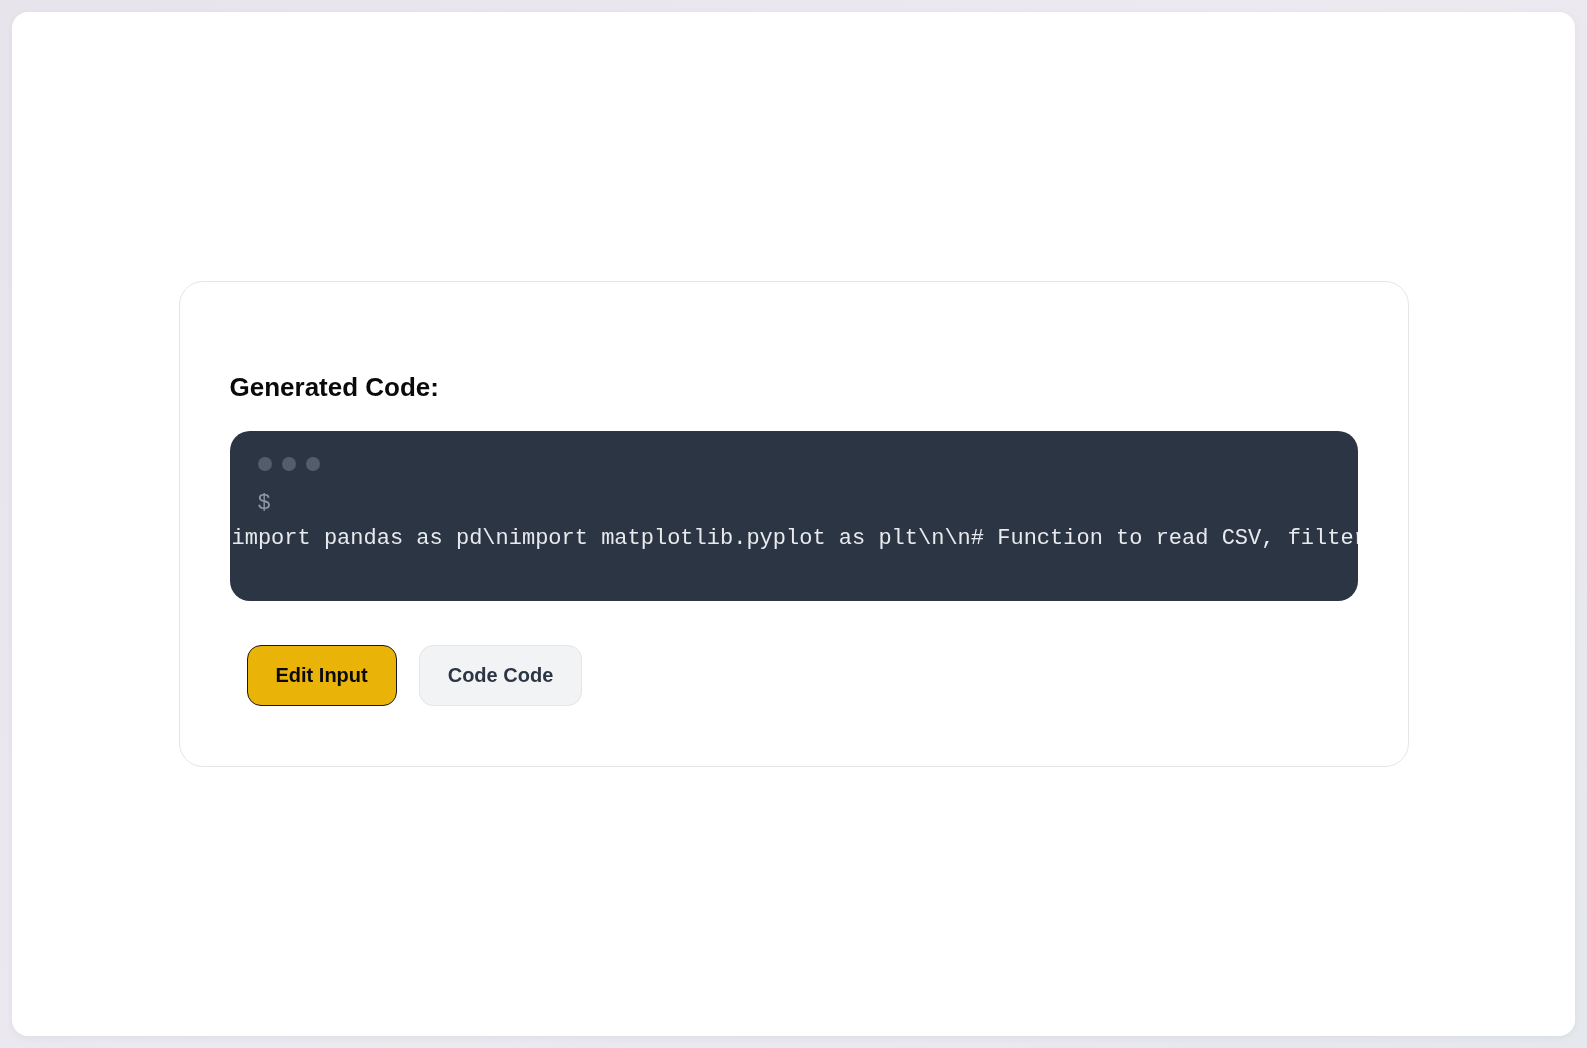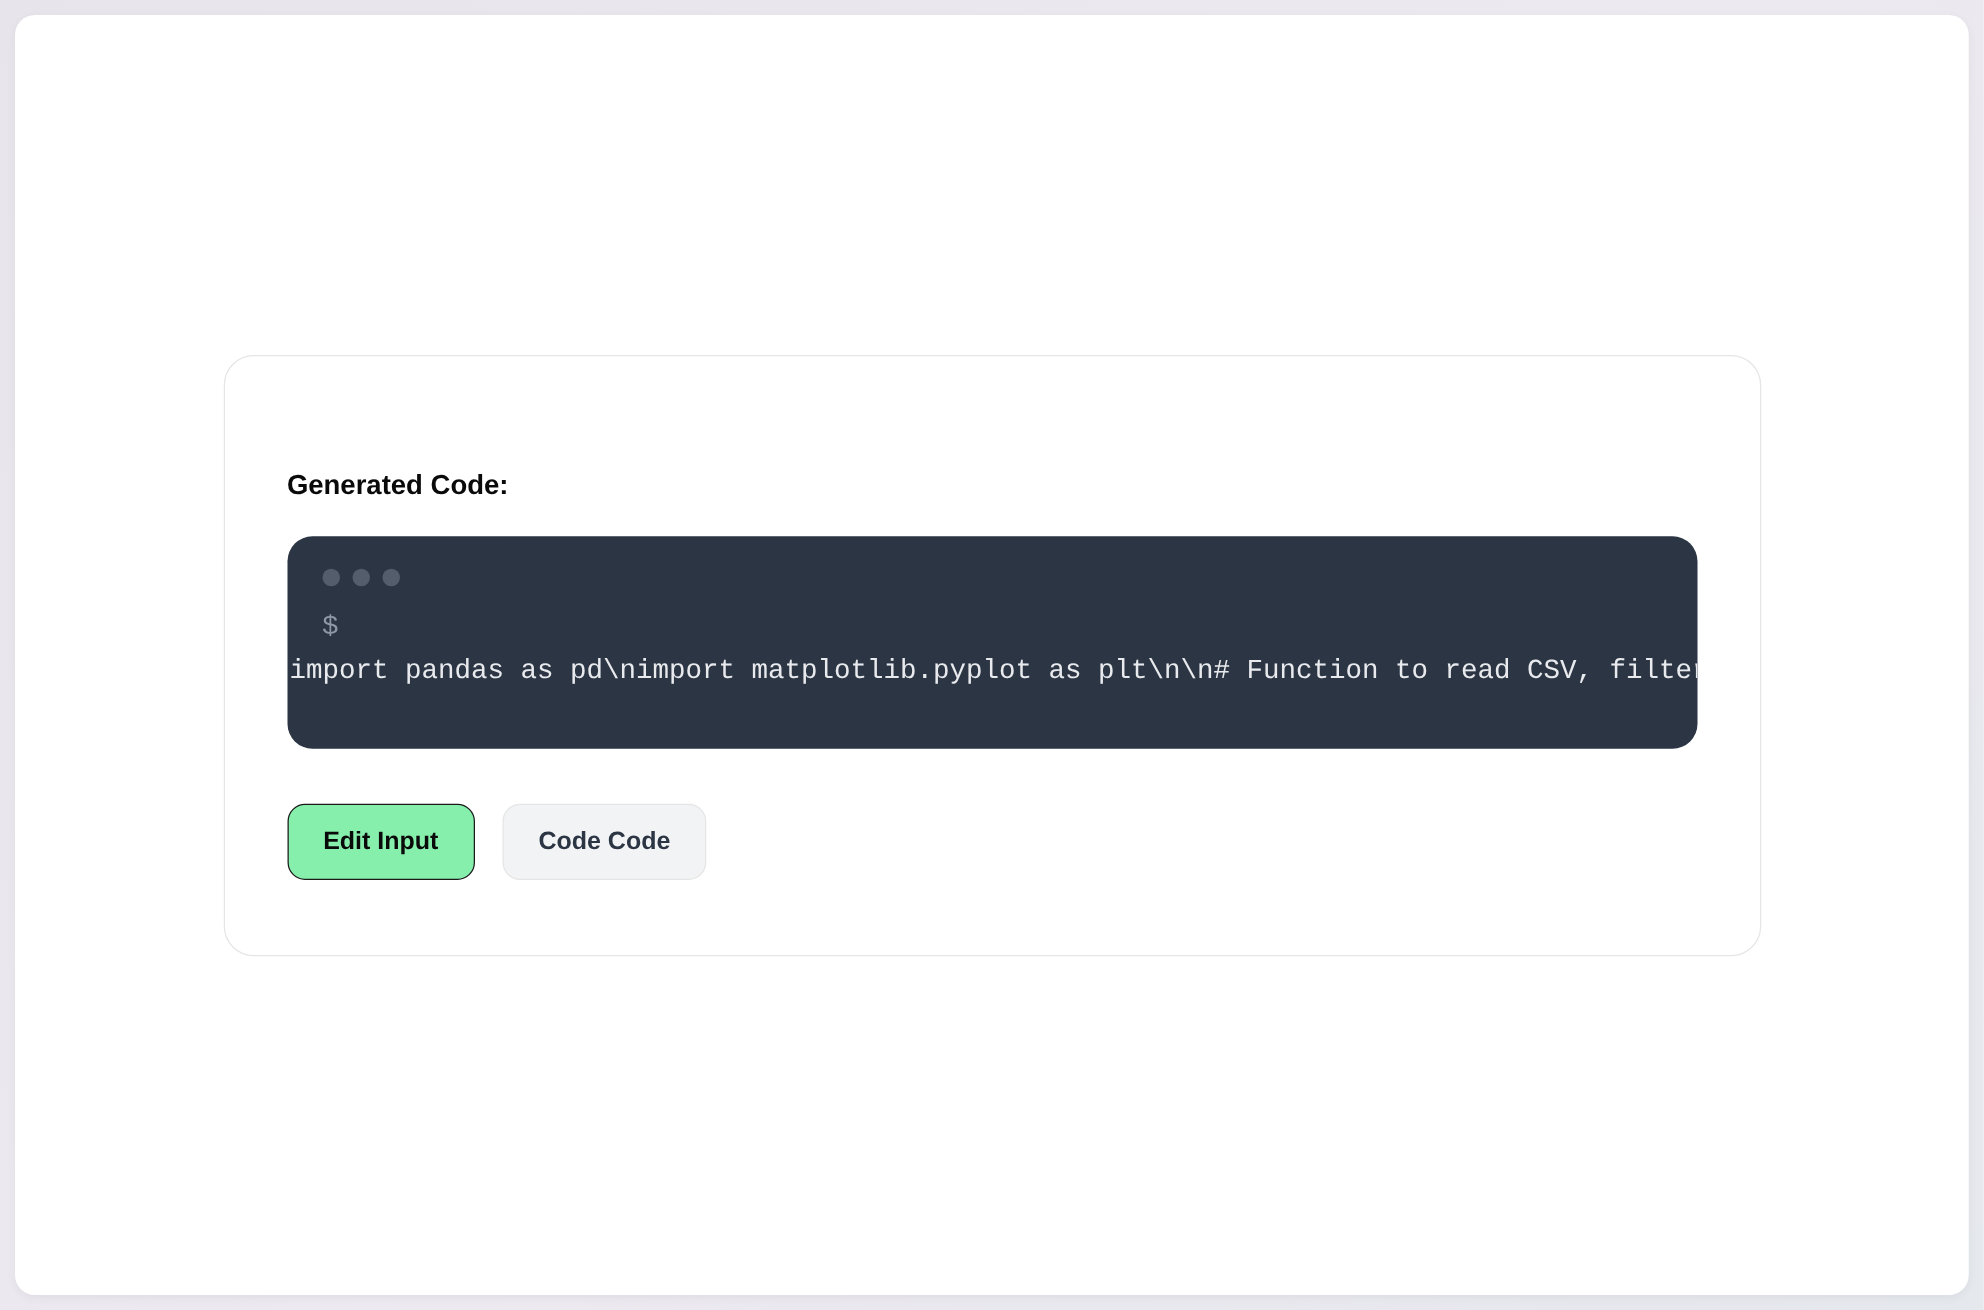--- a/index.html
+++ b/index.html
@@ -33,21 +33,21 @@
     
     .card {
       background: #ffffff;
       border: 1px solid #e5e5e5;
       border-radius: 24px;
       width: 1230px;
       padding: 90px 50px 60px 50px;
     }
     
     .heading {
-      font-size: 22px;
+      font-size: 26px;
       font-weight: 700;
       color: #0a0a0a;
       margin-bottom: 28px;
     }
     
     .terminal {
       background: #2b3544;
       border-radius: 20px;
       padding: 26px 0 50px 0;
       margin-bottom: 44px;
@@ -97,23 +97,24 @@
     .btn {
       padding: 18px 28px;
       border-radius: 14px;
       font-size: 20px;
       font-weight: 600;
       cursor: pointer;
       font-family: inherit;
     }
     
     .btn-outline {
-      background: #86efac;
+      background: #eab308;
       border: 1.5px solid #1a1a1a;
       color: #0a0a0a;
+      margin-left: 17px;
     }
     
     .btn-secondary {
       background: #f2f3f4;
       border: 1px solid #e5e5e5;
       color: #2b3544;
     }
   </style>
 </head>
 <body>

